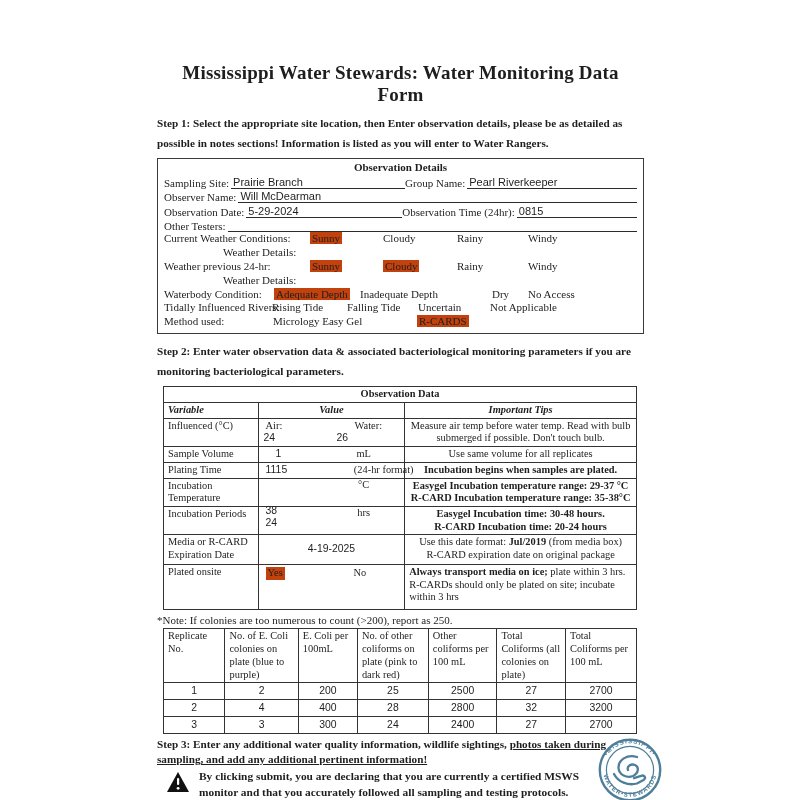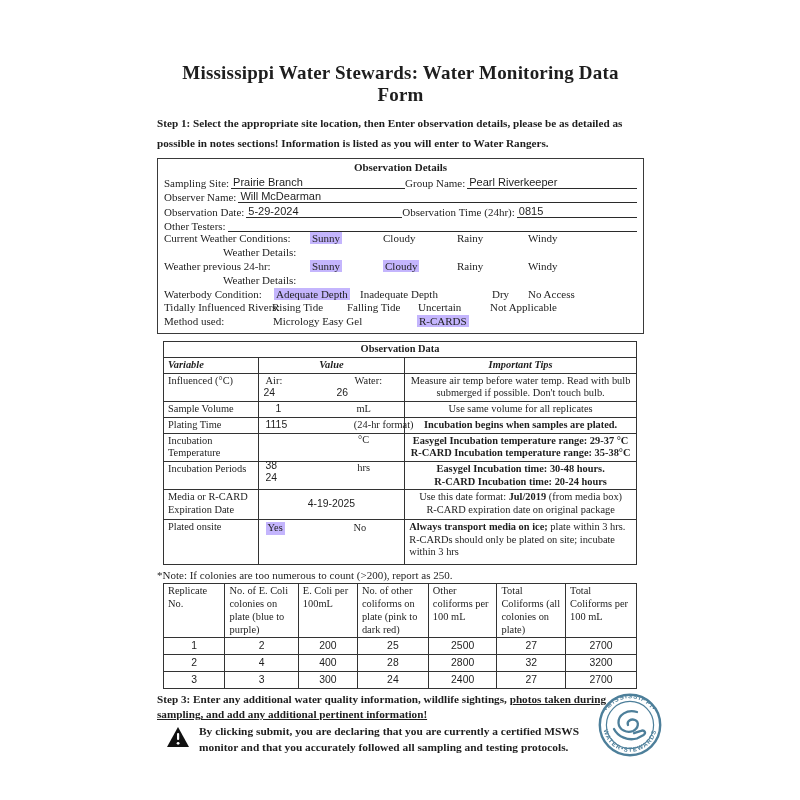--- a/index.html
+++ b/index.html
@@ -1,21 +1,21 @@
 <!DOCTYPE html>
 <html><head>
 <meta charset="utf-8">
 <style>
   html,body{margin:0;padding:0;background:#fff;}
   .page{position:relative;width:800px;height:800px;background:#ffffff;color:#1e1e1e;
         font-family:"Liberation Serif","DejaVu Serif",serif;overflow:hidden;}
   .content{position:absolute;left:157px;top:62px;width:487px;}
   .title{font-size:19px;font-weight:bold;text-align:center;margin:0 0 7px 0;letter-spacing:.2px;}
   .step{font-size:11.2px;font-weight:bold;line-height:20px;margin:0 0 5px 0;}
-  .hl{background:#c4b5fd;padding:0 2px;}
+  .hl{background:#c2410c;padding:0 2px;}
   .val{font-family:"Liberation Sans","DejaVu Sans",sans-serif;}
   
   .obox{border:1.4px solid #3a3a3a;padding:2px 6px 4px 6px;font-size:11px;margin-bottom:7px;}
   .obox-title{text-align:center;font-weight:bold;font-size:11px;line-height:13px;}
   .frow{display:flex;align-items:flex-end;height:14.6px;font-size:11px;white-space:nowrap;}
   .frow .lbl{flex:none;padding-right:2px;}
   .frow .fv{border-bottom:1px solid #2b2b2b;padding:0 2px;font-size:11px;}
   .grow{flex:1;}
   .optrow{position:relative;height:13.8px;font-size:11px;white-space:nowrap;}
   .optrow .opt{position:absolute;top:0;}
@@ -120,20 +120,21 @@
         <span class="opt" style="left:326px;">Not Applicable</span>
       </div>
 
       <div class="optrow">
         <span>Method used:</span>
         <span class="opt" style="left:109px;">Micrology Easy Gel</span>
         <span class="opt hl" style="left:253px;">R-CARDS</span>
       </div>
     </div>
 
+    <p class="step">Step 2: Enter water observation data &amp; associated bacteriological monitoring parameters if you are monitoring bacteriological parameters.</p>
 
     <table>
       <colgroup>
           <col style="width:20%">
           <col style="width:31%">
           <col style="width:49%">
         </colgroup>
       <tbody>
           <tr>
         <td colspan="3" class="ttl" style="height:13px;">Observation Data</td>

